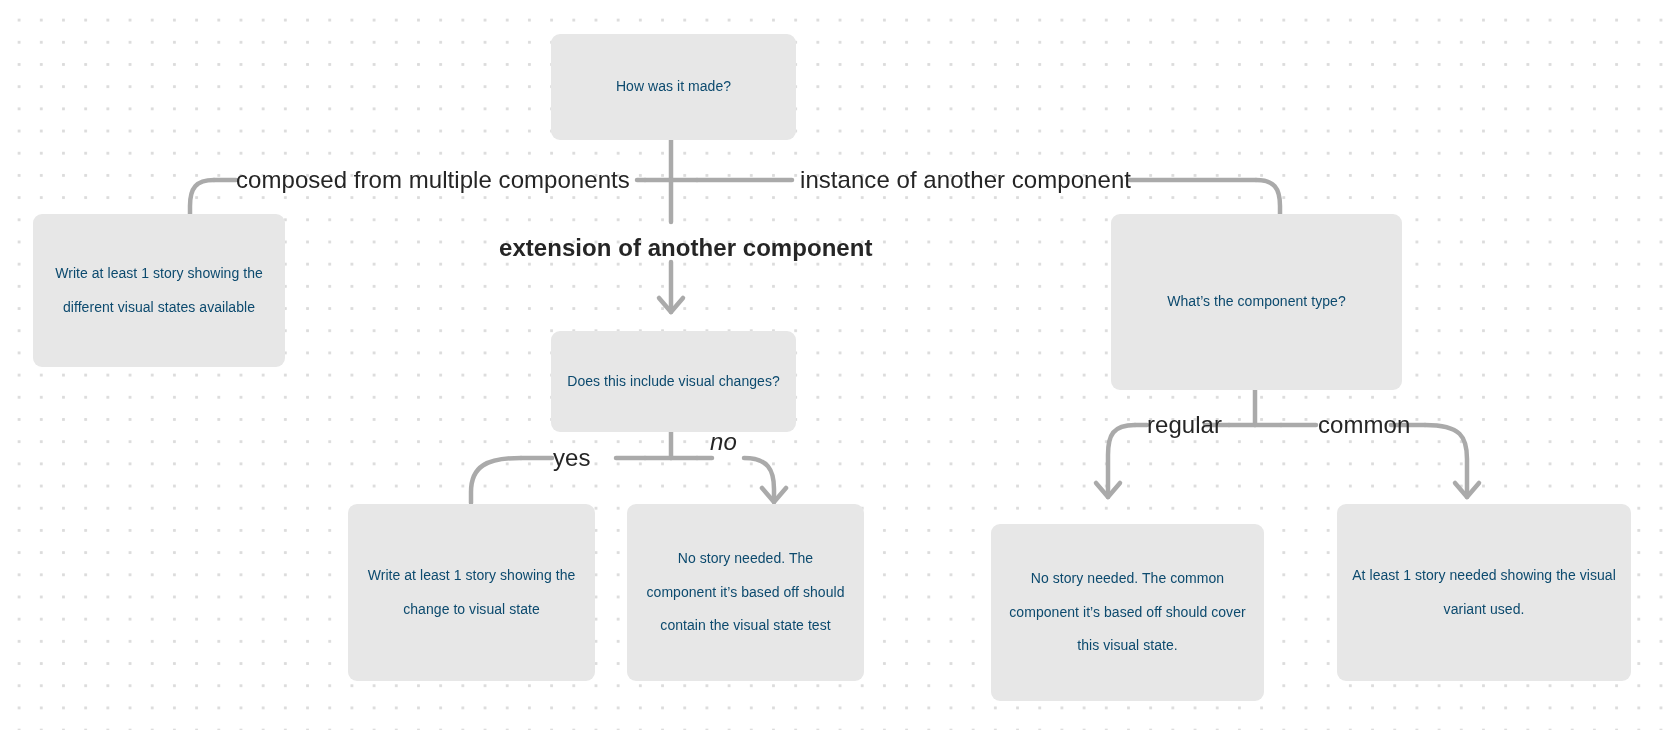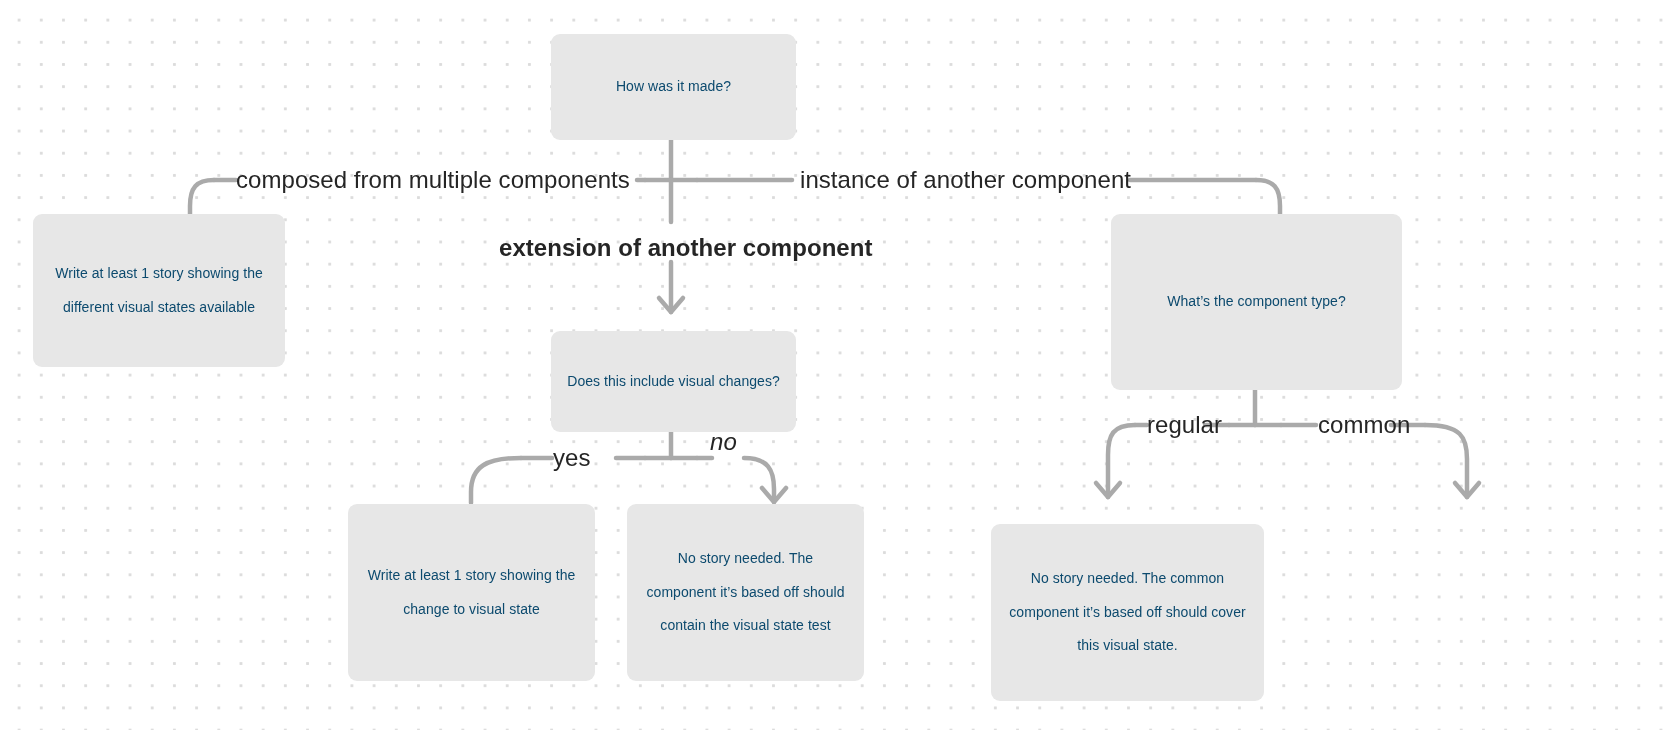--- a/index.html
+++ b/index.html
@@ -126,20 +126,23 @@
   </div>
 
   <div class="node" style="left:627px; top:504px; width:237px; height:177px;">
     <span>No story needed. The component it’s based off should contain the visual state test</span>
   </div>
 
   <div class="node" style="left:969px; top:524px; width:273px; height:177px;margin-left:22px;">
     <span>No story needed. The common component it’s based off should cover this visual state.</span>
   </div>
 
+  <div class="node" style="left:1337px; top:504px; width:294px; height:177px;">
+    <span>At least 1 story needed showing the visual variant used.</span>
+  </div>
 
   <div class="edge-label" style="left:236px; top:168px;">
     <span>composed from multiple components</span>
   </div>
 
   <div class="edge-label" style="left:499px; top:236px;font-weight:bold;">
     <span>extension of another component</span>
   </div>
 
   <div class="edge-label" style="left:800px; top:168px;">

